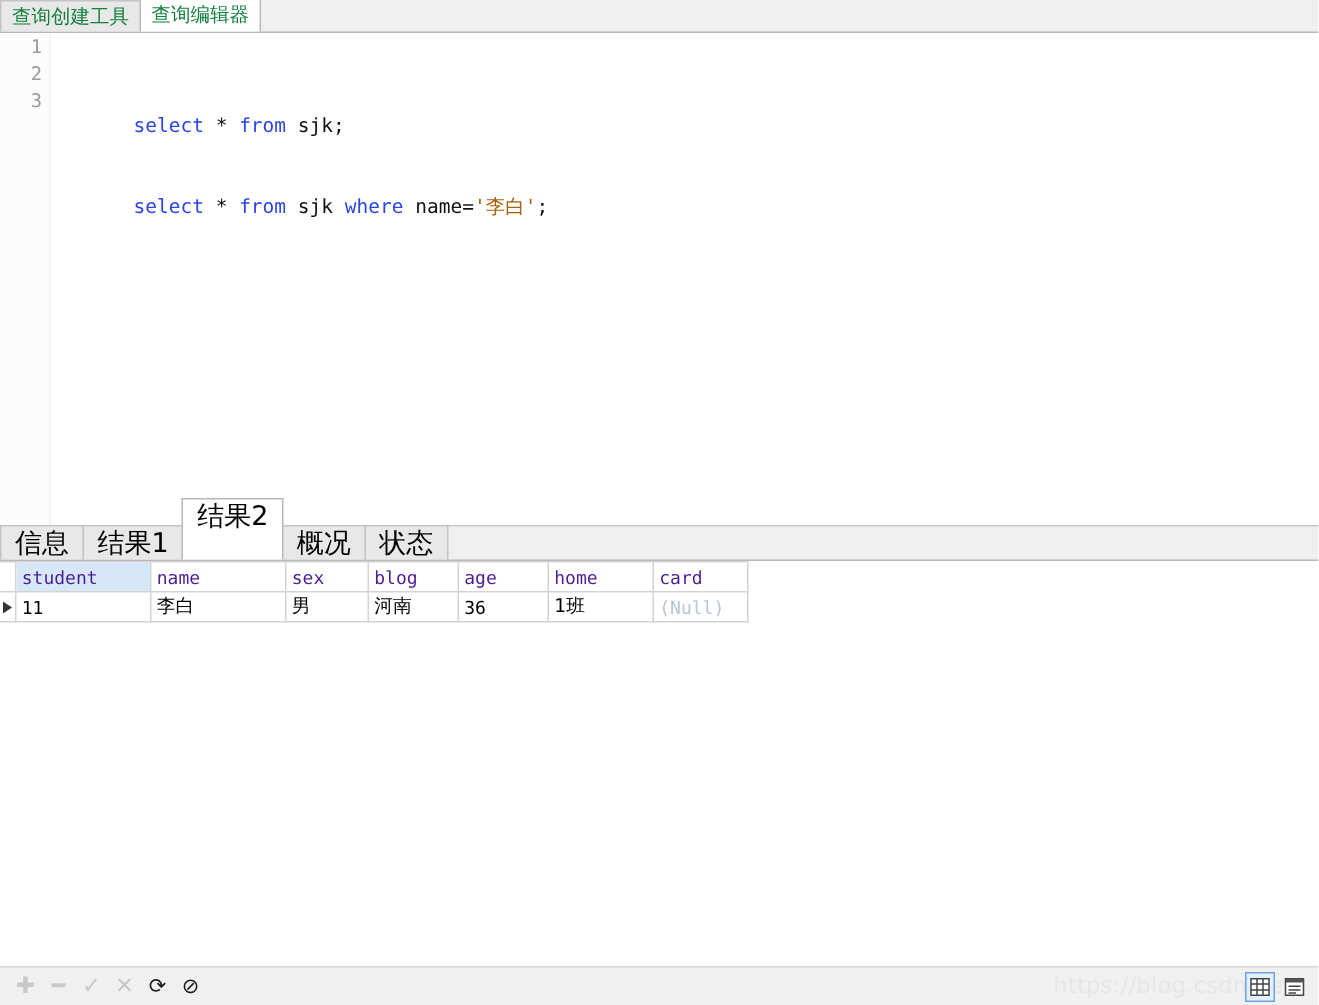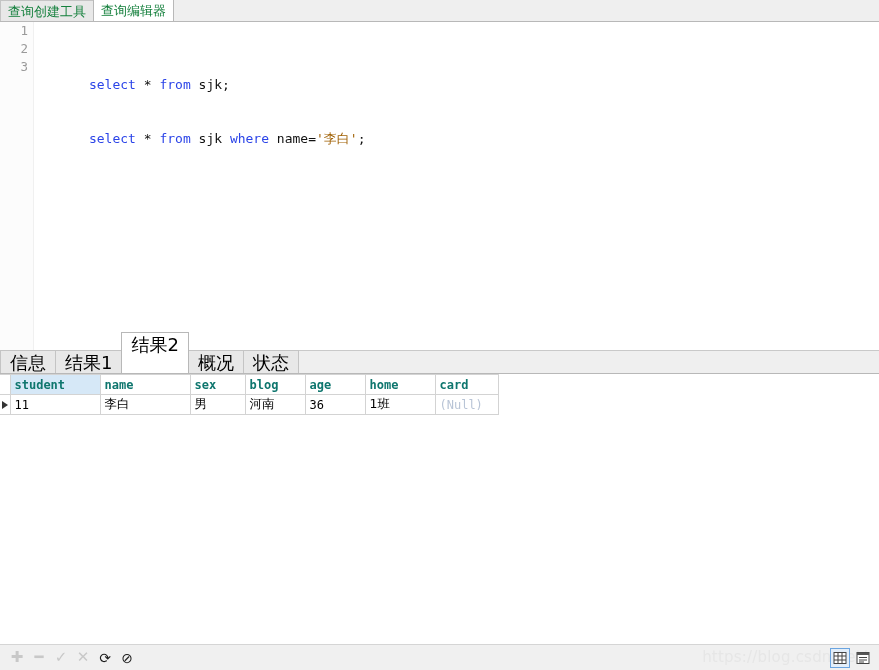--- a/index.html
+++ b/index.html
@@ -139,23 +139,22 @@
     height: 20px;
     padding: 0 4px;
     box-sizing: border-box;
     text-align: left;
     font-weight: normal;
     overflow: hidden;
     white-space: nowrap;
   }
   table.grid th {
     background: #ffffff;
-    color: #0f766e;
+    color: #4c1d95;
     border-top: 1px solid #d3d3d3;
-    font-weight: bold;
   }
   table.grid th.sel { background: #d6e8f7; }
   table.grid td { background: #ffffff; }
   td.rowind, th.rowind {
     width: 10px;
     padding: 0;
     border-right: 1px solid #d3d3d3;
     background: #ffffff;
     position: relative;
   }

